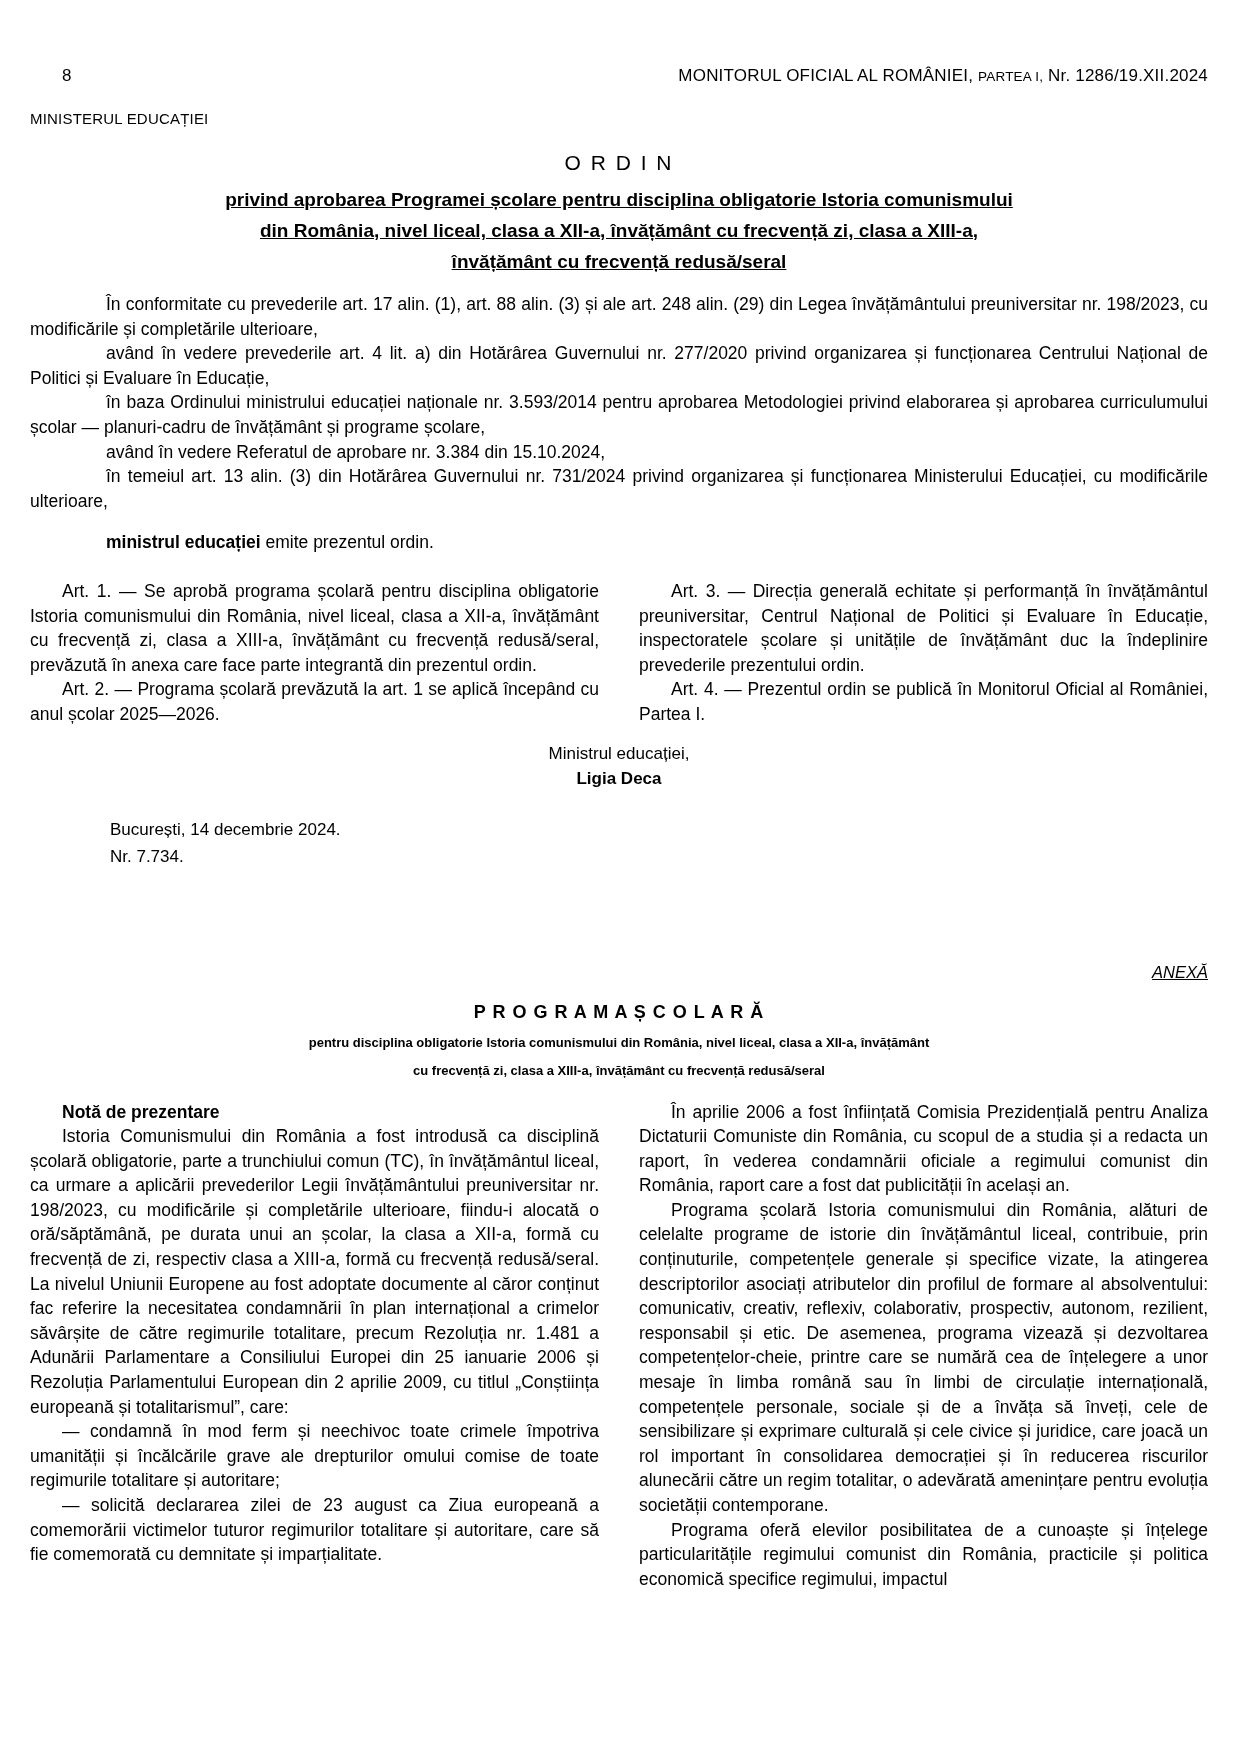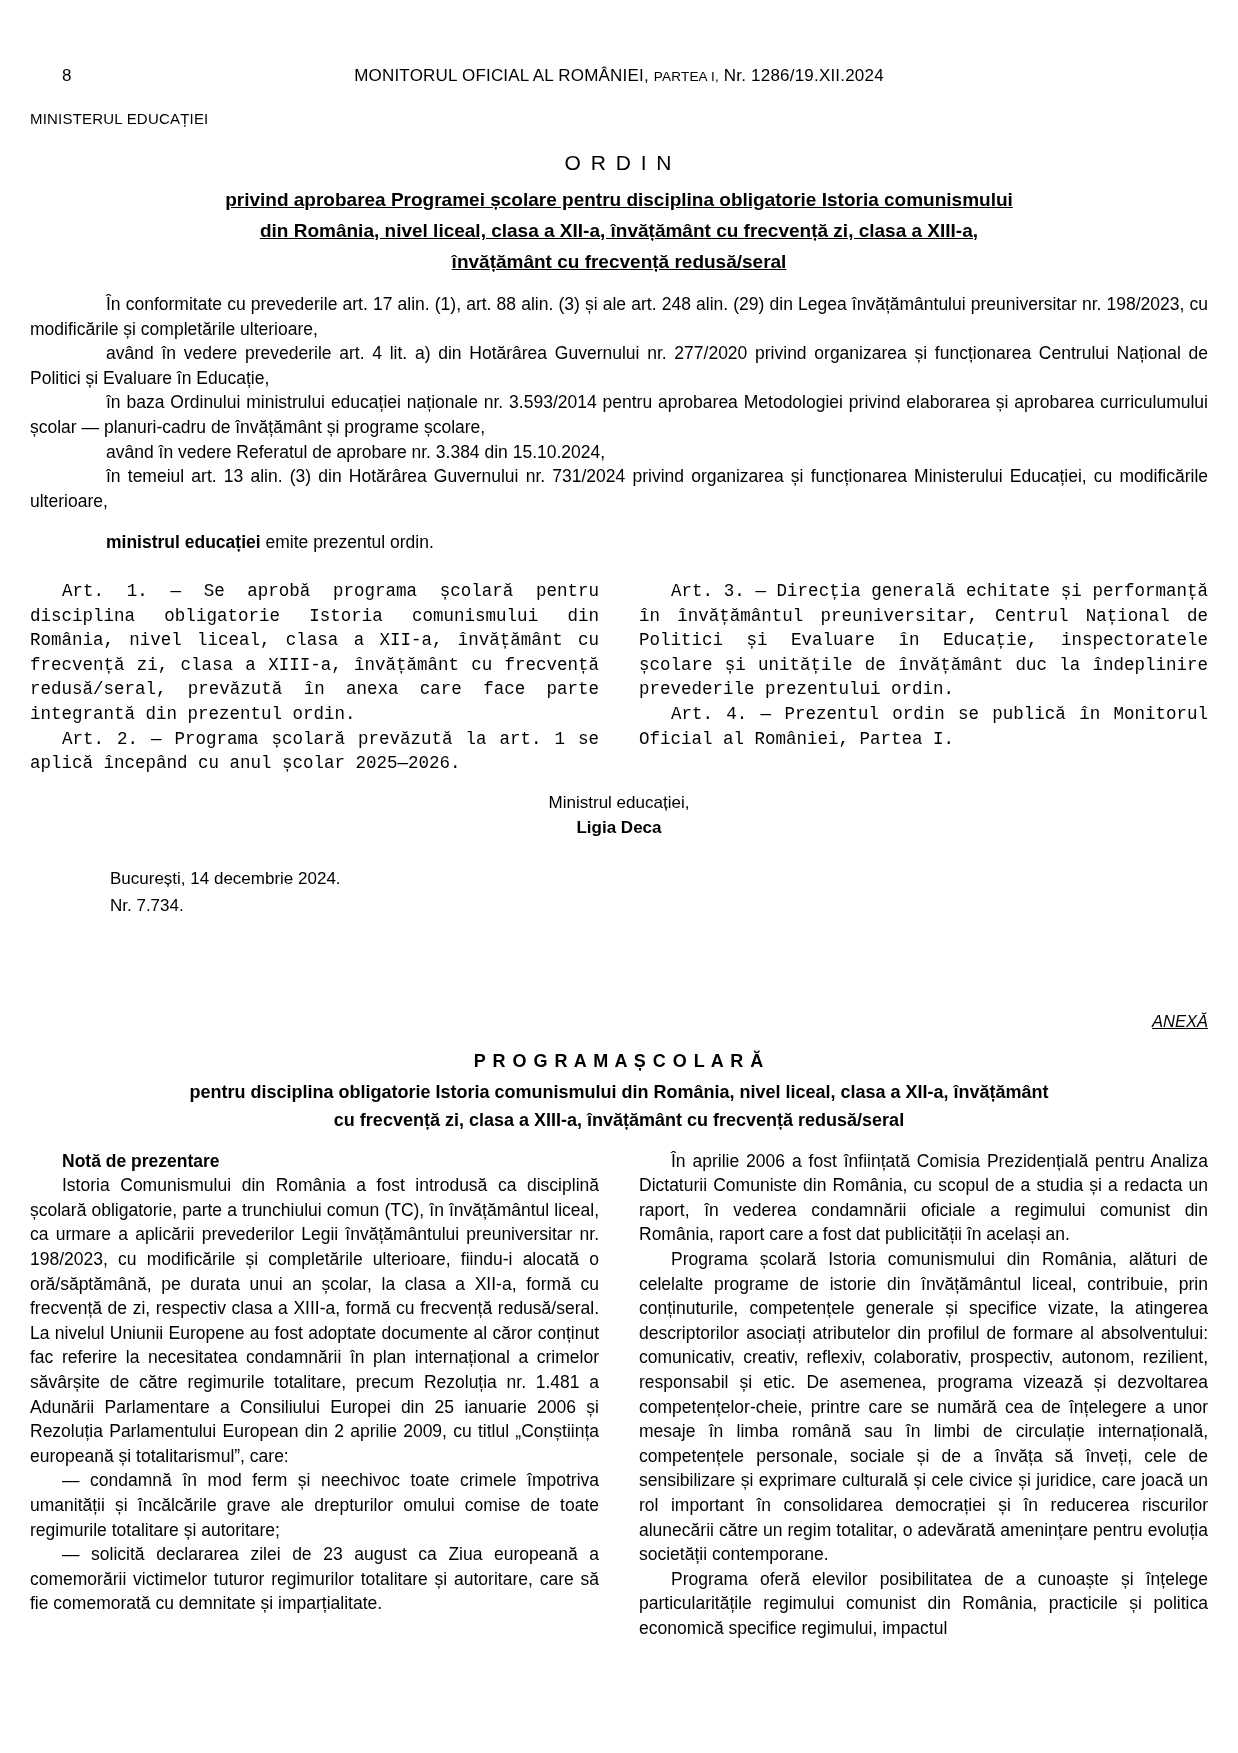--- a/index.html
+++ b/index.html
@@ -5,38 +5,38 @@
   html,body{margin:0;padding:0;background:#fff;}
   .page{
     position:relative;
     width:1238px;height:1753px;
     background:#ffffff;color:#000;
     font-family:"Liberation Sans","DejaVu Sans",sans-serif;
     overflow:hidden;
   }
   .running-header{position:relative;margin:0 30px;padding-top:66px;font-size:17px;}
   .page-num{position:absolute;left:32px;top:66px;}
-  .header-center{text-align:center;letter-spacing:.2px;}
+  .header-center{text-align:right;letter-spacing:.2px;}
   .header-center .small{font-size:13.5px;}
   .ministry{margin:24px 0 0 30px;font-size:15px;letter-spacing:.2px;}
   .order-title{margin-top:24px;text-align:center;font-weight:normal;font-size:21px;letter-spacing:2px;}
   .order-subtitle{margin-top:9px;text-align:center;font-weight:bold;font-size:19px;line-height:31px;text-decoration:underline;}
   .preamble{margin:15px 30px 0 30px;}
   .preamble p{margin:0;text-indent:76px;text-align:justify;font-size:17.5px;line-height:24.6px;}
   .enacting{margin:17px 30px 0 30px;text-indent:76px;font-size:17.5px;line-height:24.6px;}
   .b{font-weight:bold;}
   .twocol{display:flex;gap:40px;margin:0 30px;}
   .col{flex:1;min-width:0;}
   .col p{margin:0;text-indent:32px;text-align:justify;font-size:17.5px;line-height:24.6px;}
-  .articles{margin-top:24px;font-family:Liberation Mono, monospace;}
+  .articles{margin-top:24px;}
   .signature{margin-top:14px;text-align:center;font-size:17px;line-height:25px;}
   .issue-info{margin:25px 0 0 110px;font-size:17px;line-height:27px;}
   .annex-label{margin:93px 30px 0 0;text-align:right;font-style:italic;text-decoration:underline;font-size:16.5px;}
   .annex-title{margin-top:20px;text-align:center;font-weight:bold;font-size:18px;letter-spacing:1px;}
-  .annex-subtitle{margin-top:6px;text-align:center;font-weight:bold;font-size:18px;line-height:28px;}
+  .annex-subtitle{margin-top:6px;text-align:center;font-weight:bold;font-size:13px;line-height:28px;}
   .body-cols{margin-top:15px;}
   .note-head{font-weight:bold;}
 </style>
 </head>
 <body>
 
 <div class="page">
 
   <div class="running-header">
     <span class="page-num">8</span>

